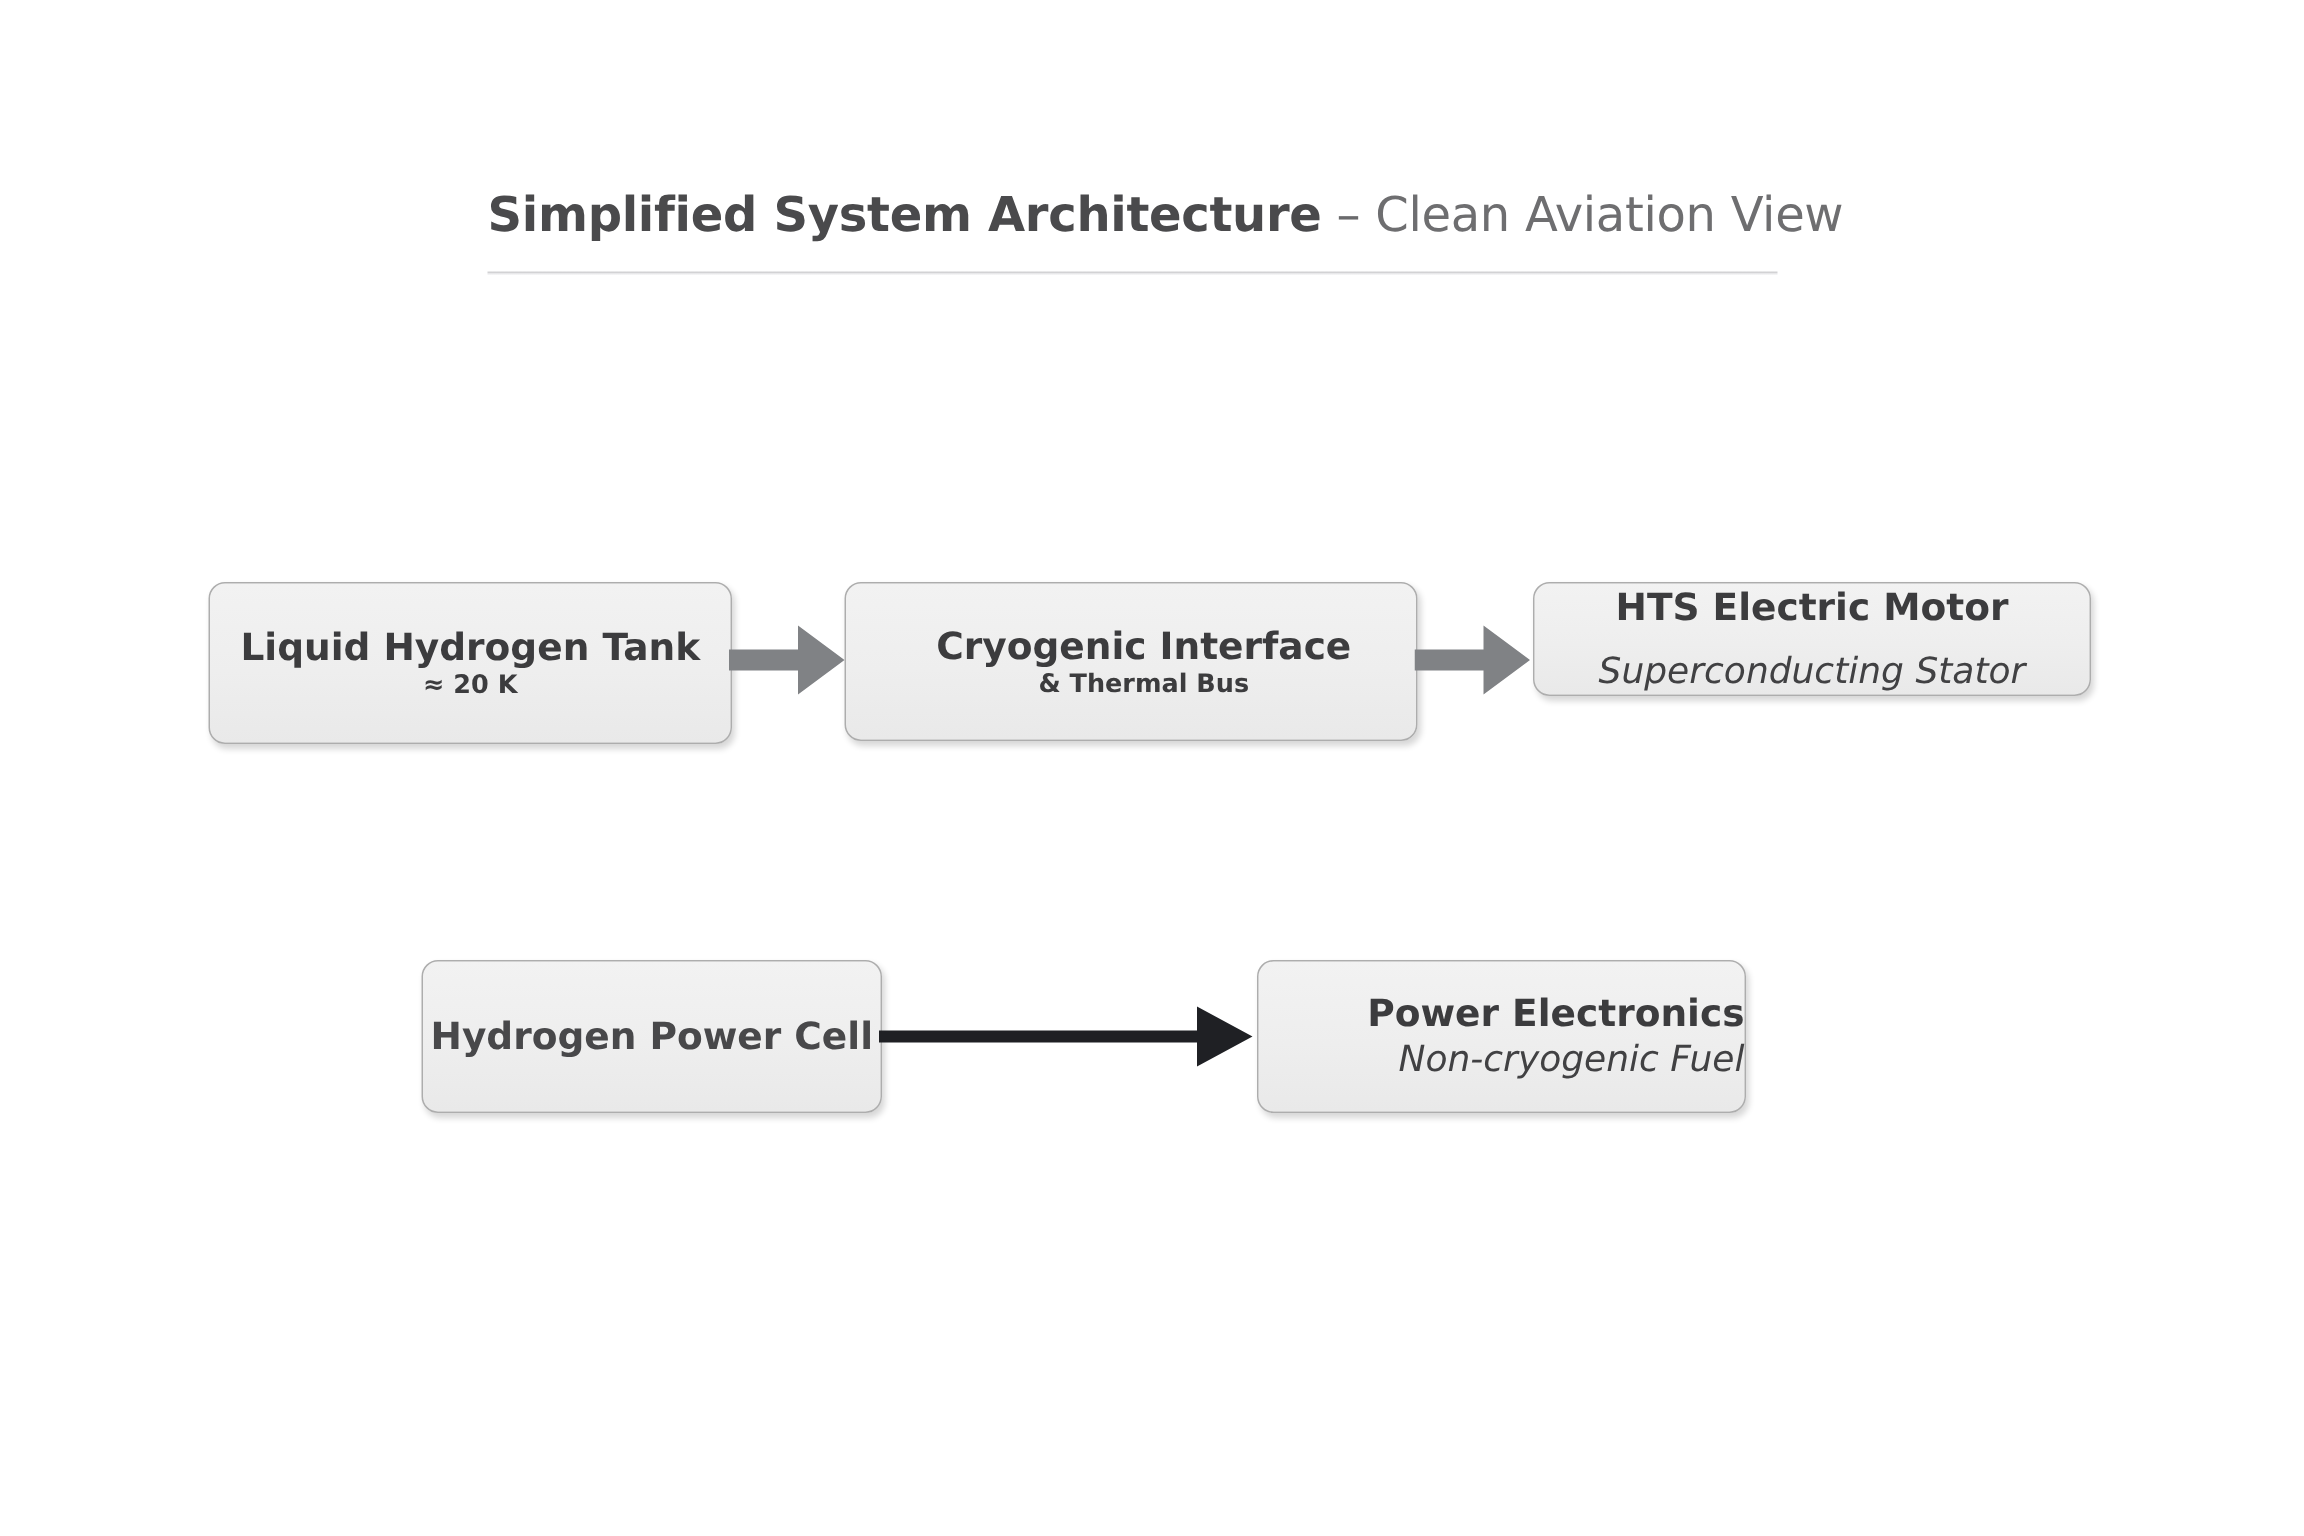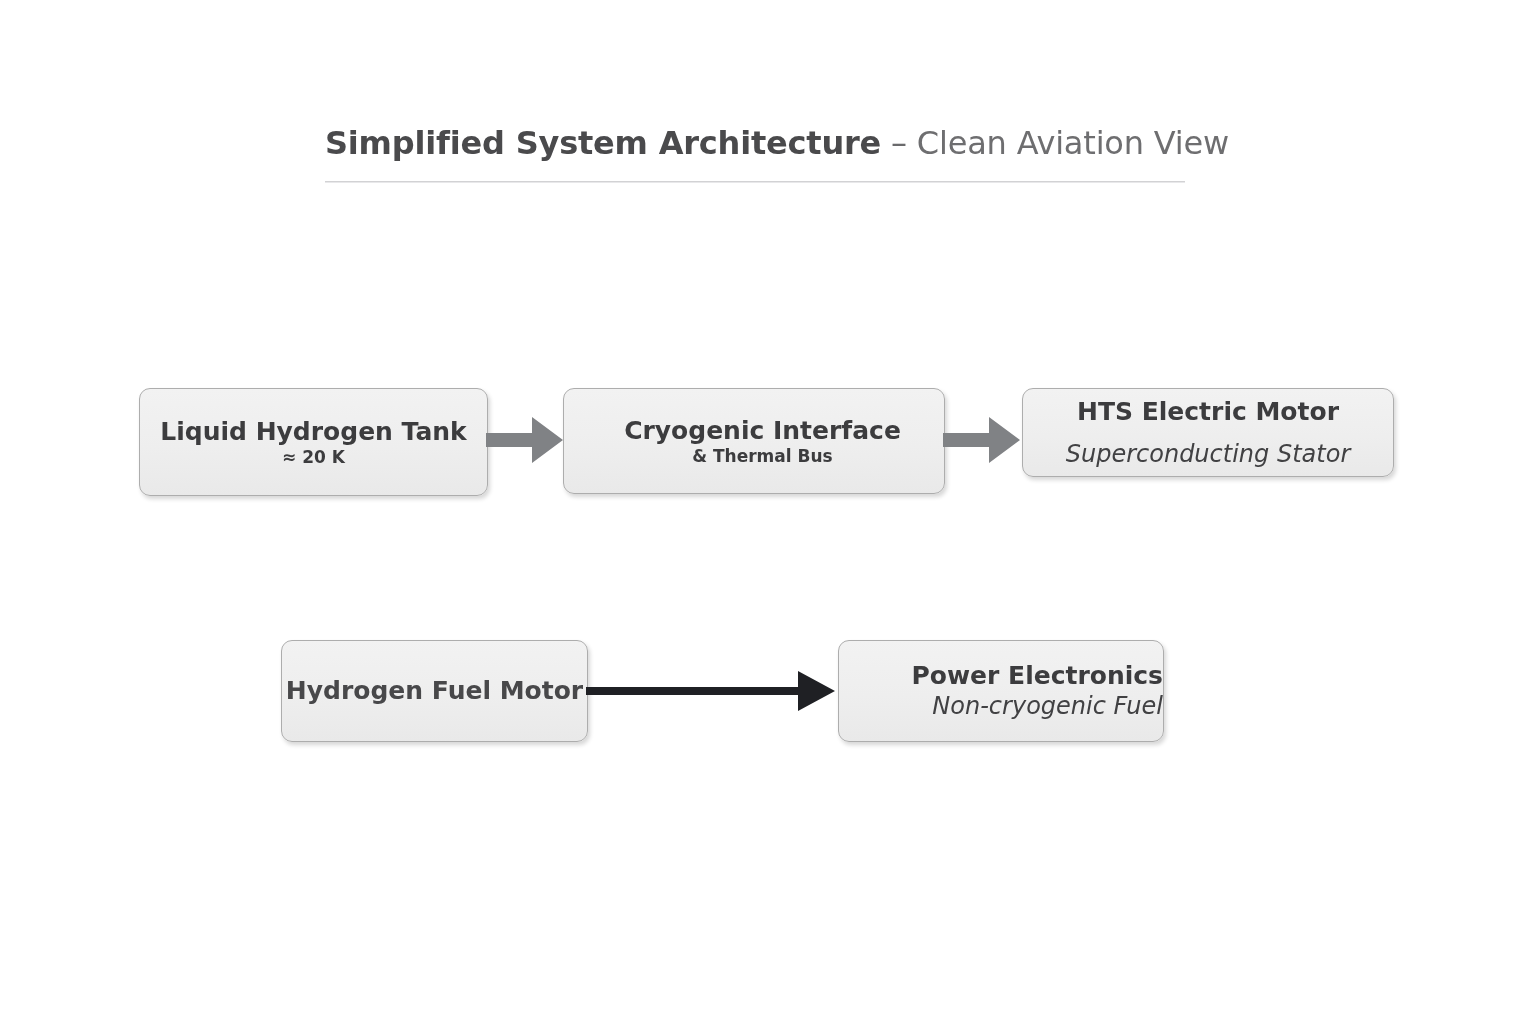--- a/index.html
+++ b/index.html
@@ -92,21 +92,21 @@
     font-weight: normal;
     font-style: italic;
     font-size: 24px;
     color: #414143;
     line-height: 1.25;
   }
 
   
   #node-lh2      { left: 139px;  top: 388px; width: 349px; height: 108px; }
   #node-cryo     { left: 563px;  top: 388px; width: 382px; height: 106px; padding-left: 17px; }
-  #node-hts      { left: 1022px; top: 388px; width: 372px; height: 89px; gap: 12px; }
+  #node-hts      { left: 1022px; top: 388px; width: 372px; height: 76px; gap: 12px; }
   #node-fuelcell { left: 281px;  top: 640px; width: 307px; height: 102px; }
   #node-power    { left: 838px;  top: 640px; width: 326px; height: 102px; align-items: flex-end; }
 
   
   .arrow {
     position: absolute;
     overflow: visible;
   }
   .arrow svg { display: block; }
 
@@ -133,21 +133,21 @@
     <div class="l1">Cryogenic Interface</div>
     <div class="l2">&amp; Thermal Bus</div>
   </div>
 
   <div class="node" id="node-hts">
     <div class="l1">HTS Electric Motor</div>
     <div class="l2 italic">Superconducting Stator</div>
   </div>
 
   <div class="node" id="node-fuelcell">
-    <div class="l1 medium">Hydrogen Fuel Motor</div>
+    <div class="l1 medium">Hydrogen Power Cell</div>
   </div>
 
   <div class="node" id="node-power">
     <div class="l1">Power Electronics</div>
     <div class="l2 italic">Non-cryogenic Fuel</div>
   </div>
 
   <div class="arrow" id="arrow-1">
     <svg width="78" height="50" viewBox="0 0 78 50">
       <path d="M0,18 L46,18 L46,2 L77,25 L46,48 L46,32 L0,32 Z" fill="#808285"></path>

